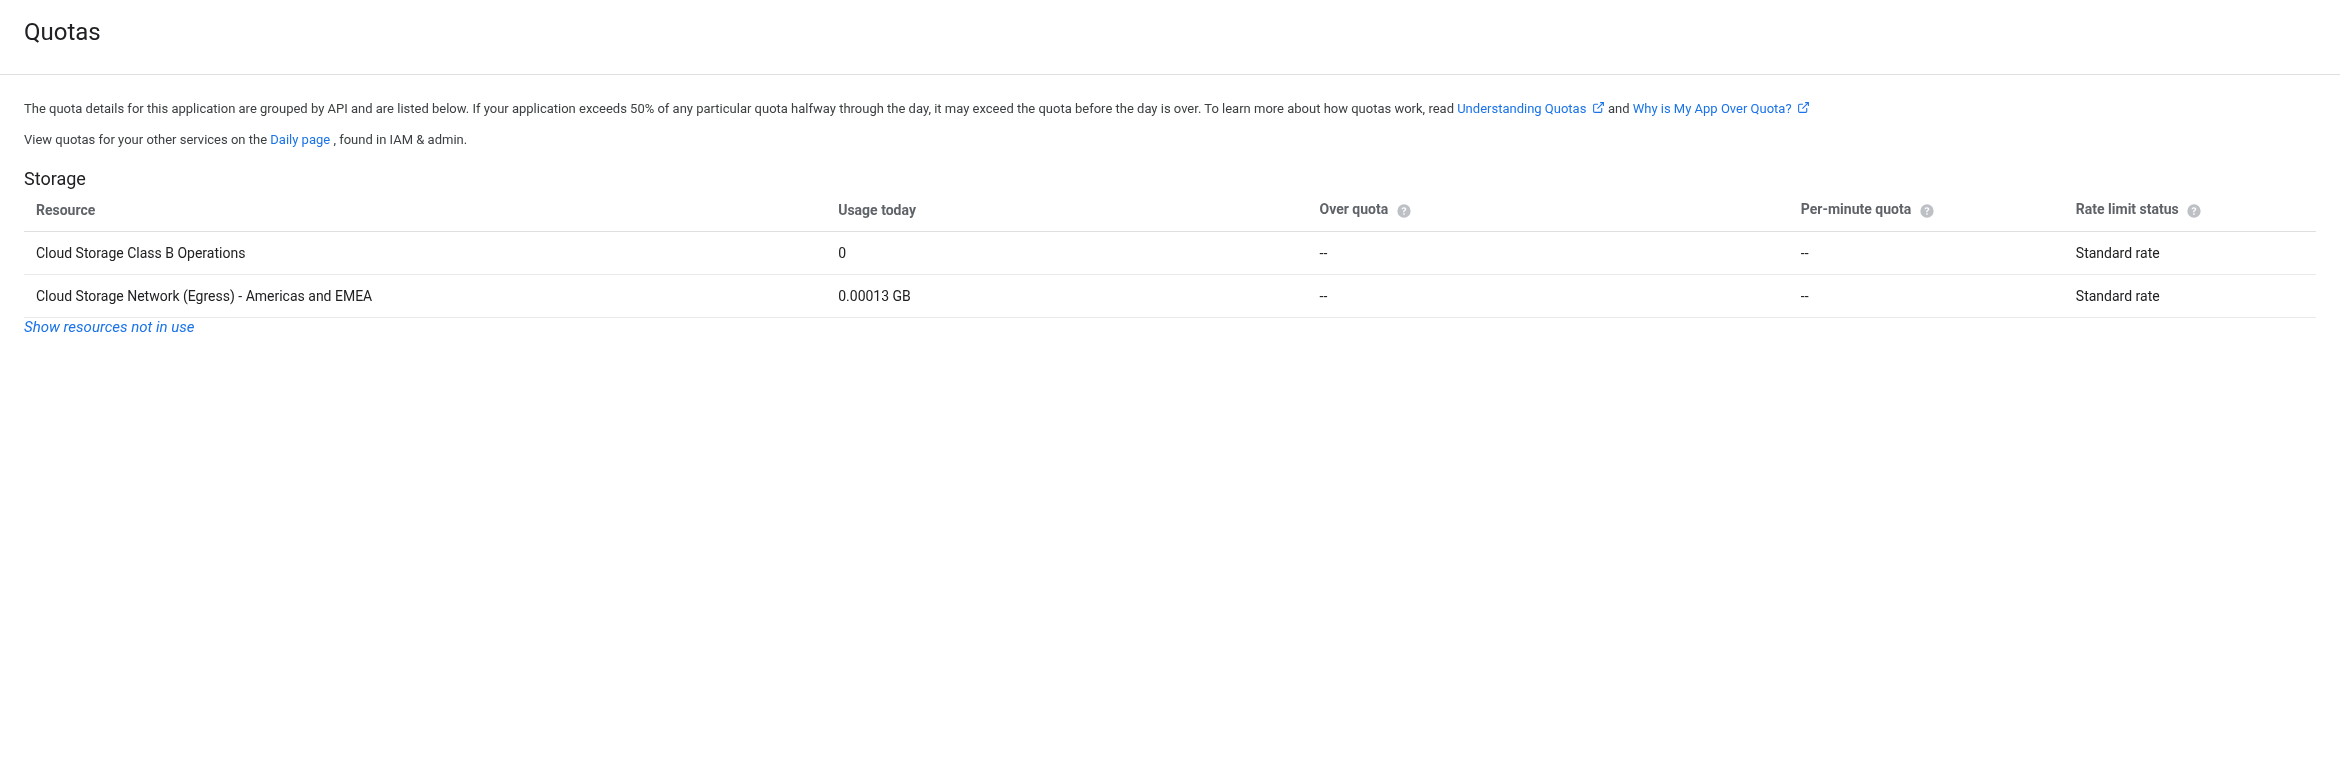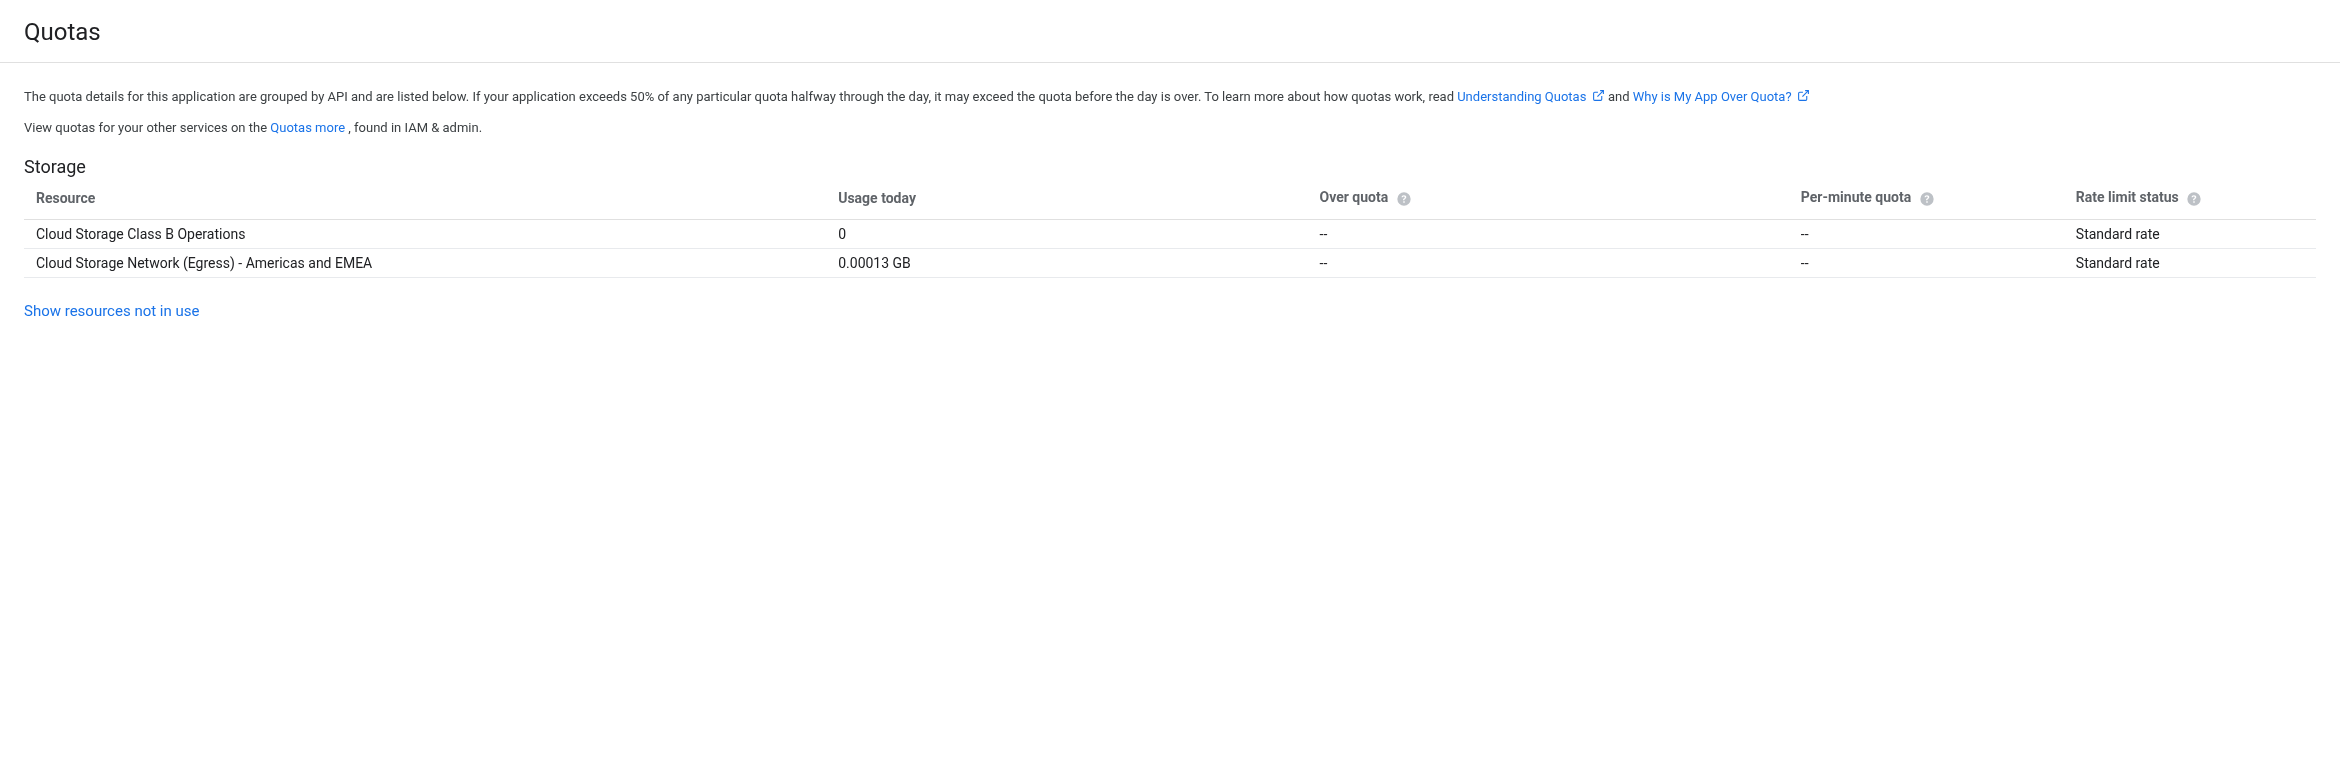--- a/index.html
+++ b/index.html
@@ -8,21 +8,21 @@
       padding: 0;
     }
     body {
       font-family: Roboto, "Helvetica Neue", Arial, sans-serif;
       font-size: 14px;
       color: #202124;
       background: #fff;
       width: 2340px;
     }
     .header-bar {
-      padding: 18px 24px 16px 24px;
+      padding: 18px 24px 28px 24px;
       border-bottom: 1px solid #e0e0e0;
     }
     .page-title {
       font-size: 24px;
       font-weight: 400;
       color: #202124;
     }
     .content {
       padding: 24px 24px 0 24px;
     }
@@ -65,45 +65,45 @@
       border-bottom: 1px solid #e0e0e0;
       white-space: nowrap;
     }
     table.quota-table th:first-child,
     table.quota-table td:first-child {
       padding-left: 12px;
     }
     table.quota-table td {
       font-size: 14px;
       color: #202124;
-      padding: 6px 12px;
+      padding: 13px 12px;
       border-bottom: 1px solid #e8eaed;
       white-space: nowrap;
       overflow: hidden;
       text-overflow: ellipsis;
     }
     .col-resource { width: 35%; }
     .col-usage    { width: 21%; }
     .col-daily    { width: 21%; }
     .col-pmq      { width: 12%; }
     .col-rate     { width: 11%; }
     .help-icon {
       display: inline-flex;
       vertical-align: middle;
       margin-left: 4px;
       color: #bdc1c6;
       cursor: pointer;
     }
     .toggle-link {
       display: inline-block;
-      margin-top: 24px;
       font-size: 15px;
       color: #1a73e8;
       text-decoration: none;
       cursor: pointer;
+      font-style: italic;
     }
   </style>
 </head>
 <body>
 
 <div class="header-bar">
   <h1 class="page-title">Quotas</h1>
 </div>
 
 <div class="content">
@@ -127,21 +127,21 @@
           <svg width="13" height="13" viewBox="0 0 24 24" fill="none" stroke="currentColor" stroke-width="2">
             <path d="M18 13v6a2 2 0 0 1-2 2H5a2 2 0 0 1-2-2V8a2 2 0 0 1 2-2h6"></path>
             <polyline points="15 3 21 3 21 9"></polyline>
             <line x1="10" y1="14" x2="21" y2="3"></line>
           </svg>
         </span>
       </a>
     </p>
     <p>
       <span>View quotas for your other services on the </span>
-      <a class="link" href="#">Quotas more</a>
+      <a class="link" href="#">Daily page</a>
       <span>, found in IAM &amp; admin.</span>
     </p>
   </div>
 
   <h2 class="section-title">Storage</h2>
 
   <table class="quota-table">
     <colgroup>
       <col class="col-resource">
       <col class="col-usage">

